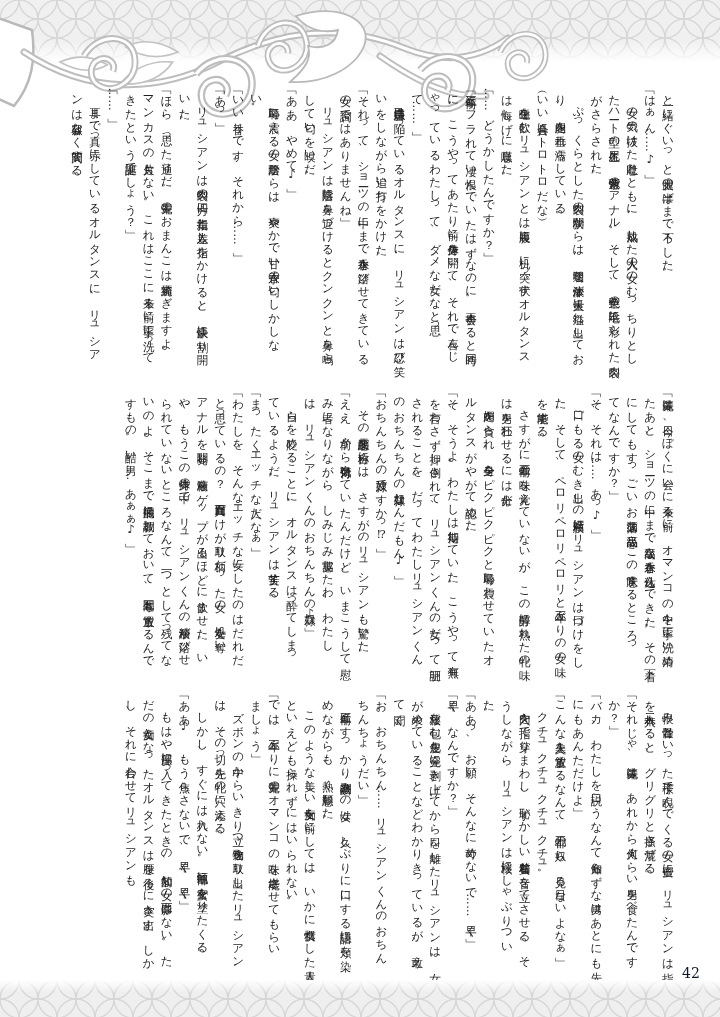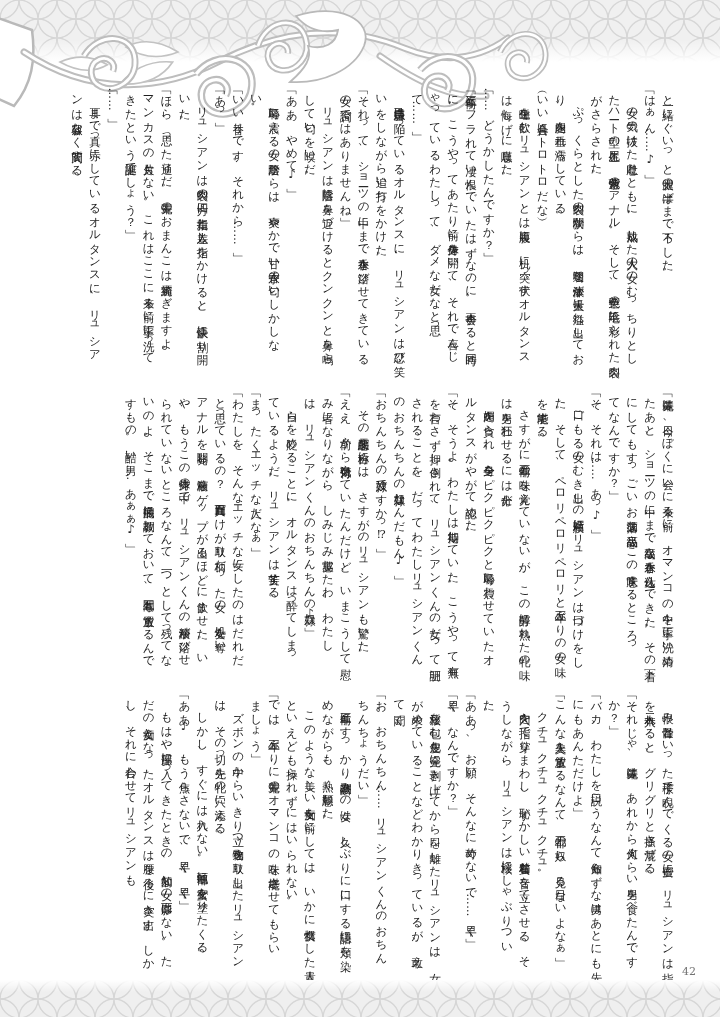--- a/index.html
+++ b/index.html
@@ -31,22 +31,22 @@
   .band p{margin:0;padding:0;}
   .band p.ind{text-indent:1em;}
   .band-1{top:87px;}
   .band-2{top:390px;}
   .band-3{top:692px;}
   
   .page-number{
     position:absolute;
     left:682px;top:965px;
     width:34px;
-    font-size:11px;
-    color:#737373;
+    font-size:14px;
+    color:#0f172a;
     text-align:left;
   }
 </style>
 </head>
 <body>
 
 <div class="page">
 
   <div class="ornament-top">
     <svg width="720" height="118" viewBox="0 0 720 118" xmlns="http://www.w3.org/2000/svg">

